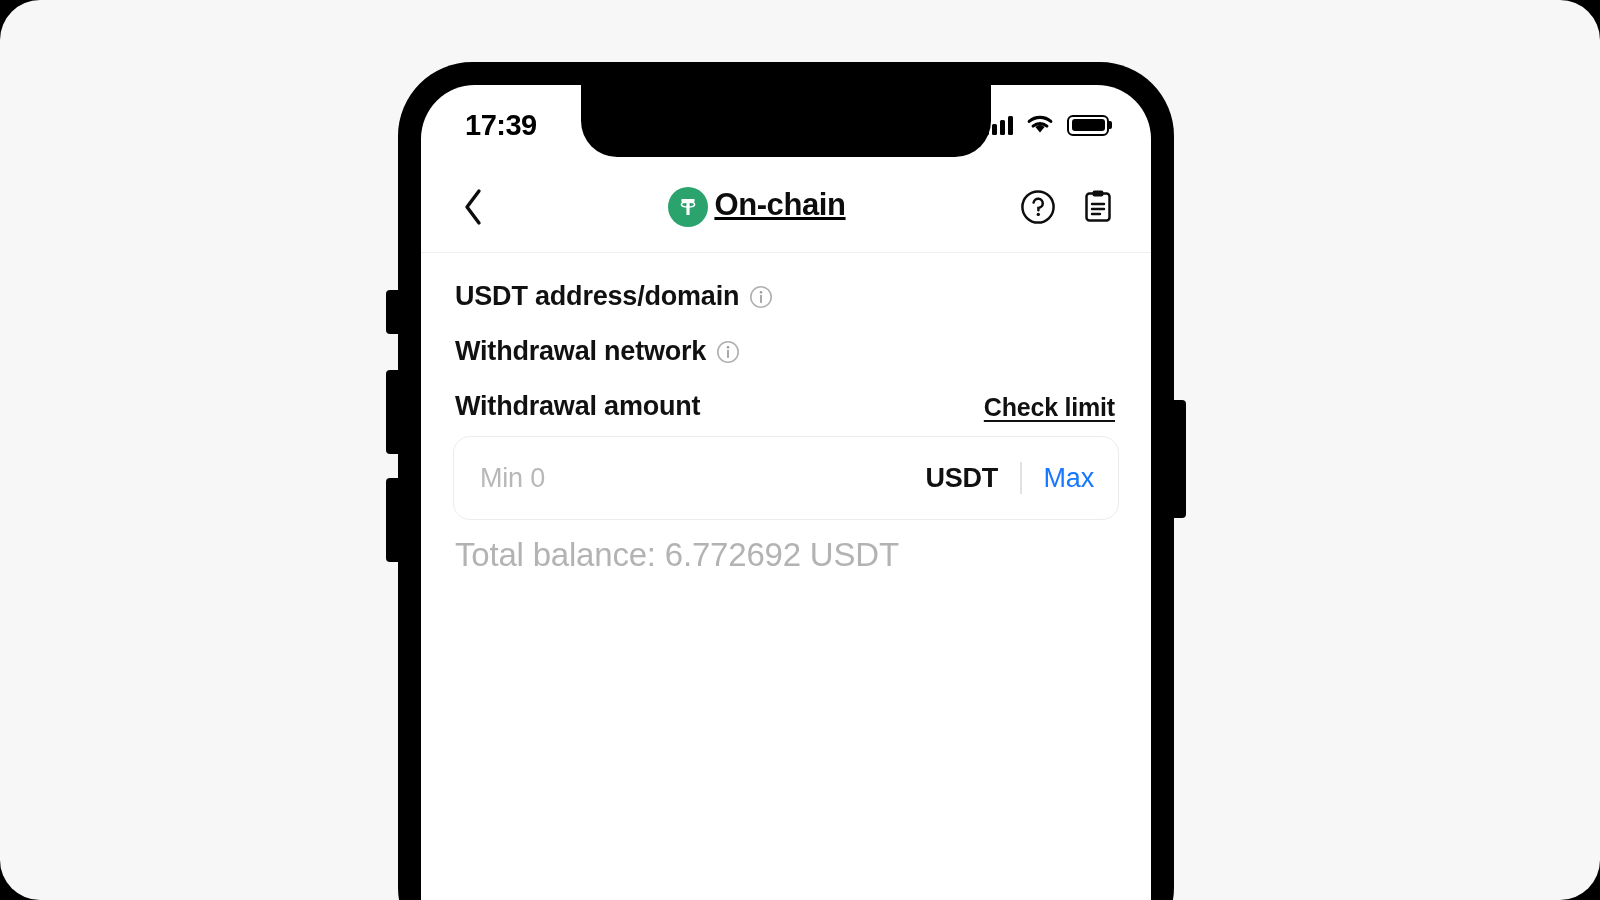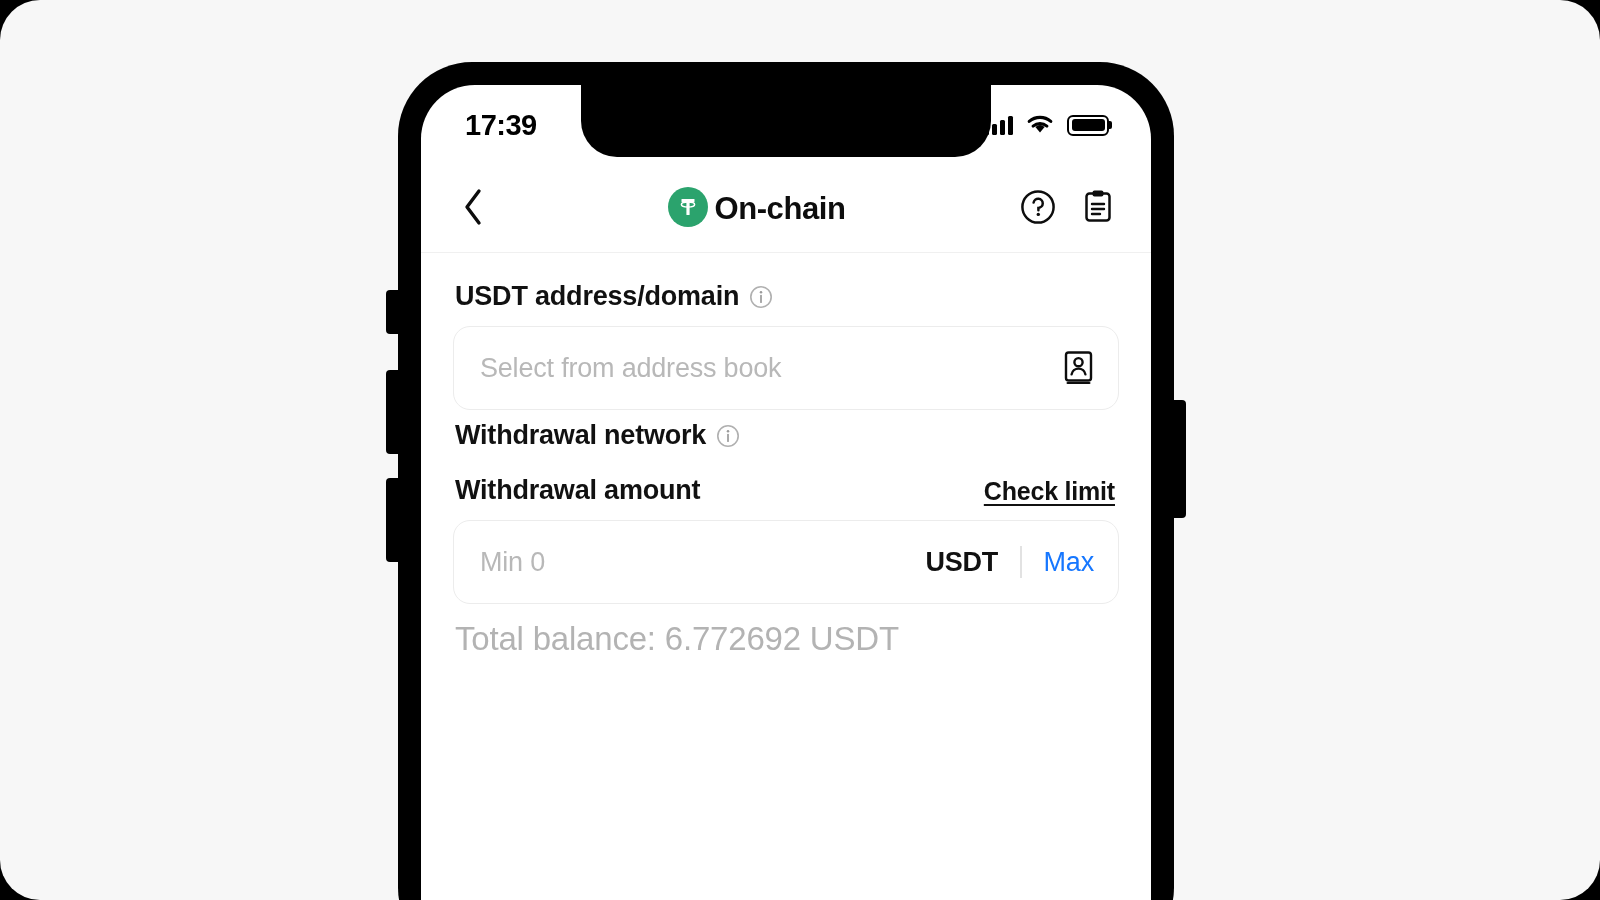--- a/index.html
+++ b/index.html
@@ -96,23 +96,24 @@
     padding:0 34px 0 24px;
     border-bottom:1px solid #f0f0f0;
   }
   .back-btn{
     width:56px; height:56px;
     display:flex; align-items:center; justify-content:center;
     flex:0 0 auto;
   }
   .appbar-center{
     flex:1 1 auto;
-    display:flex; align-items:flex-end; justify-content:center;
+    display:flex; align-items:flex-start; justify-content:center;
     gap:6px;
     margin-left:-6px;
+    text-decoration:underline;
   }
   .usdt-logo{
     width:40px; height:40px; border-radius:50%;
     background:#2ba36d;
     display:flex; align-items:center; justify-content:center;
     flex:0 0 auto;
   }
   .appbar-title{
     font-size:31px; font-weight:700; color:#0d0d0d;
     letter-spacing:-0.4px;
@@ -256,29 +257,20 @@
 
     <div class="field">
       <div class="field-label-row">
         <span class="field-label">USDT address/domain</span>
         <svg class="info-icon" width="24" height="24" viewBox="0 0 24 24">
           <circle cx="12" cy="12" r="10.2" stroke="#b0b0b0" stroke-width="1.6" fill="none"></circle>
           <circle cx="12" cy="7.3" r="1.25" fill="#9a9a9a"></circle>
           <path d="M12 10.6 V17.2" stroke="#9a9a9a" stroke-width="1.7" stroke-linecap="round"></path>
         </svg>
       </div>
-      <div class="input-box">
-        <span class="input-text">Select from address book</span>
-        <svg width="34" height="36" viewBox="0 0 34 36">
-          <rect x="6" y="2.5" width="25" height="28" rx="2.6" stroke="#0d0d0d" stroke-width="2.4" fill="none"></rect>
-          <circle cx="18.5" cy="12.2" r="4.1" stroke="#0d0d0d" stroke-width="2.4" fill="none"></circle>
-          <path d="M11.6 24.4 a7 7 0 0 1 13.8 0" stroke="#0d0d0d" stroke-width="2.4" fill="none" stroke-linecap="round"></path>
-          <path d="M7.6 33 H29.4" stroke="#0d0d0d" stroke-width="2.2" stroke-linecap="round"></path>
-        </svg>
-      </div>
     </div>
 
     <div class="field">
       <div class="field-label-row">
         <span class="field-label">Withdrawal network</span>
         <svg class="info-icon" width="24" height="24" viewBox="0 0 24 24">
           <circle cx="12" cy="12" r="10.2" stroke="#b0b0b0" stroke-width="1.6" fill="none"></circle>
           <circle cx="12" cy="7.3" r="1.25" fill="#9a9a9a"></circle>
           <path d="M12 10.6 V17.2" stroke="#9a9a9a" stroke-width="1.7" stroke-linecap="round"></path>
         </svg>

